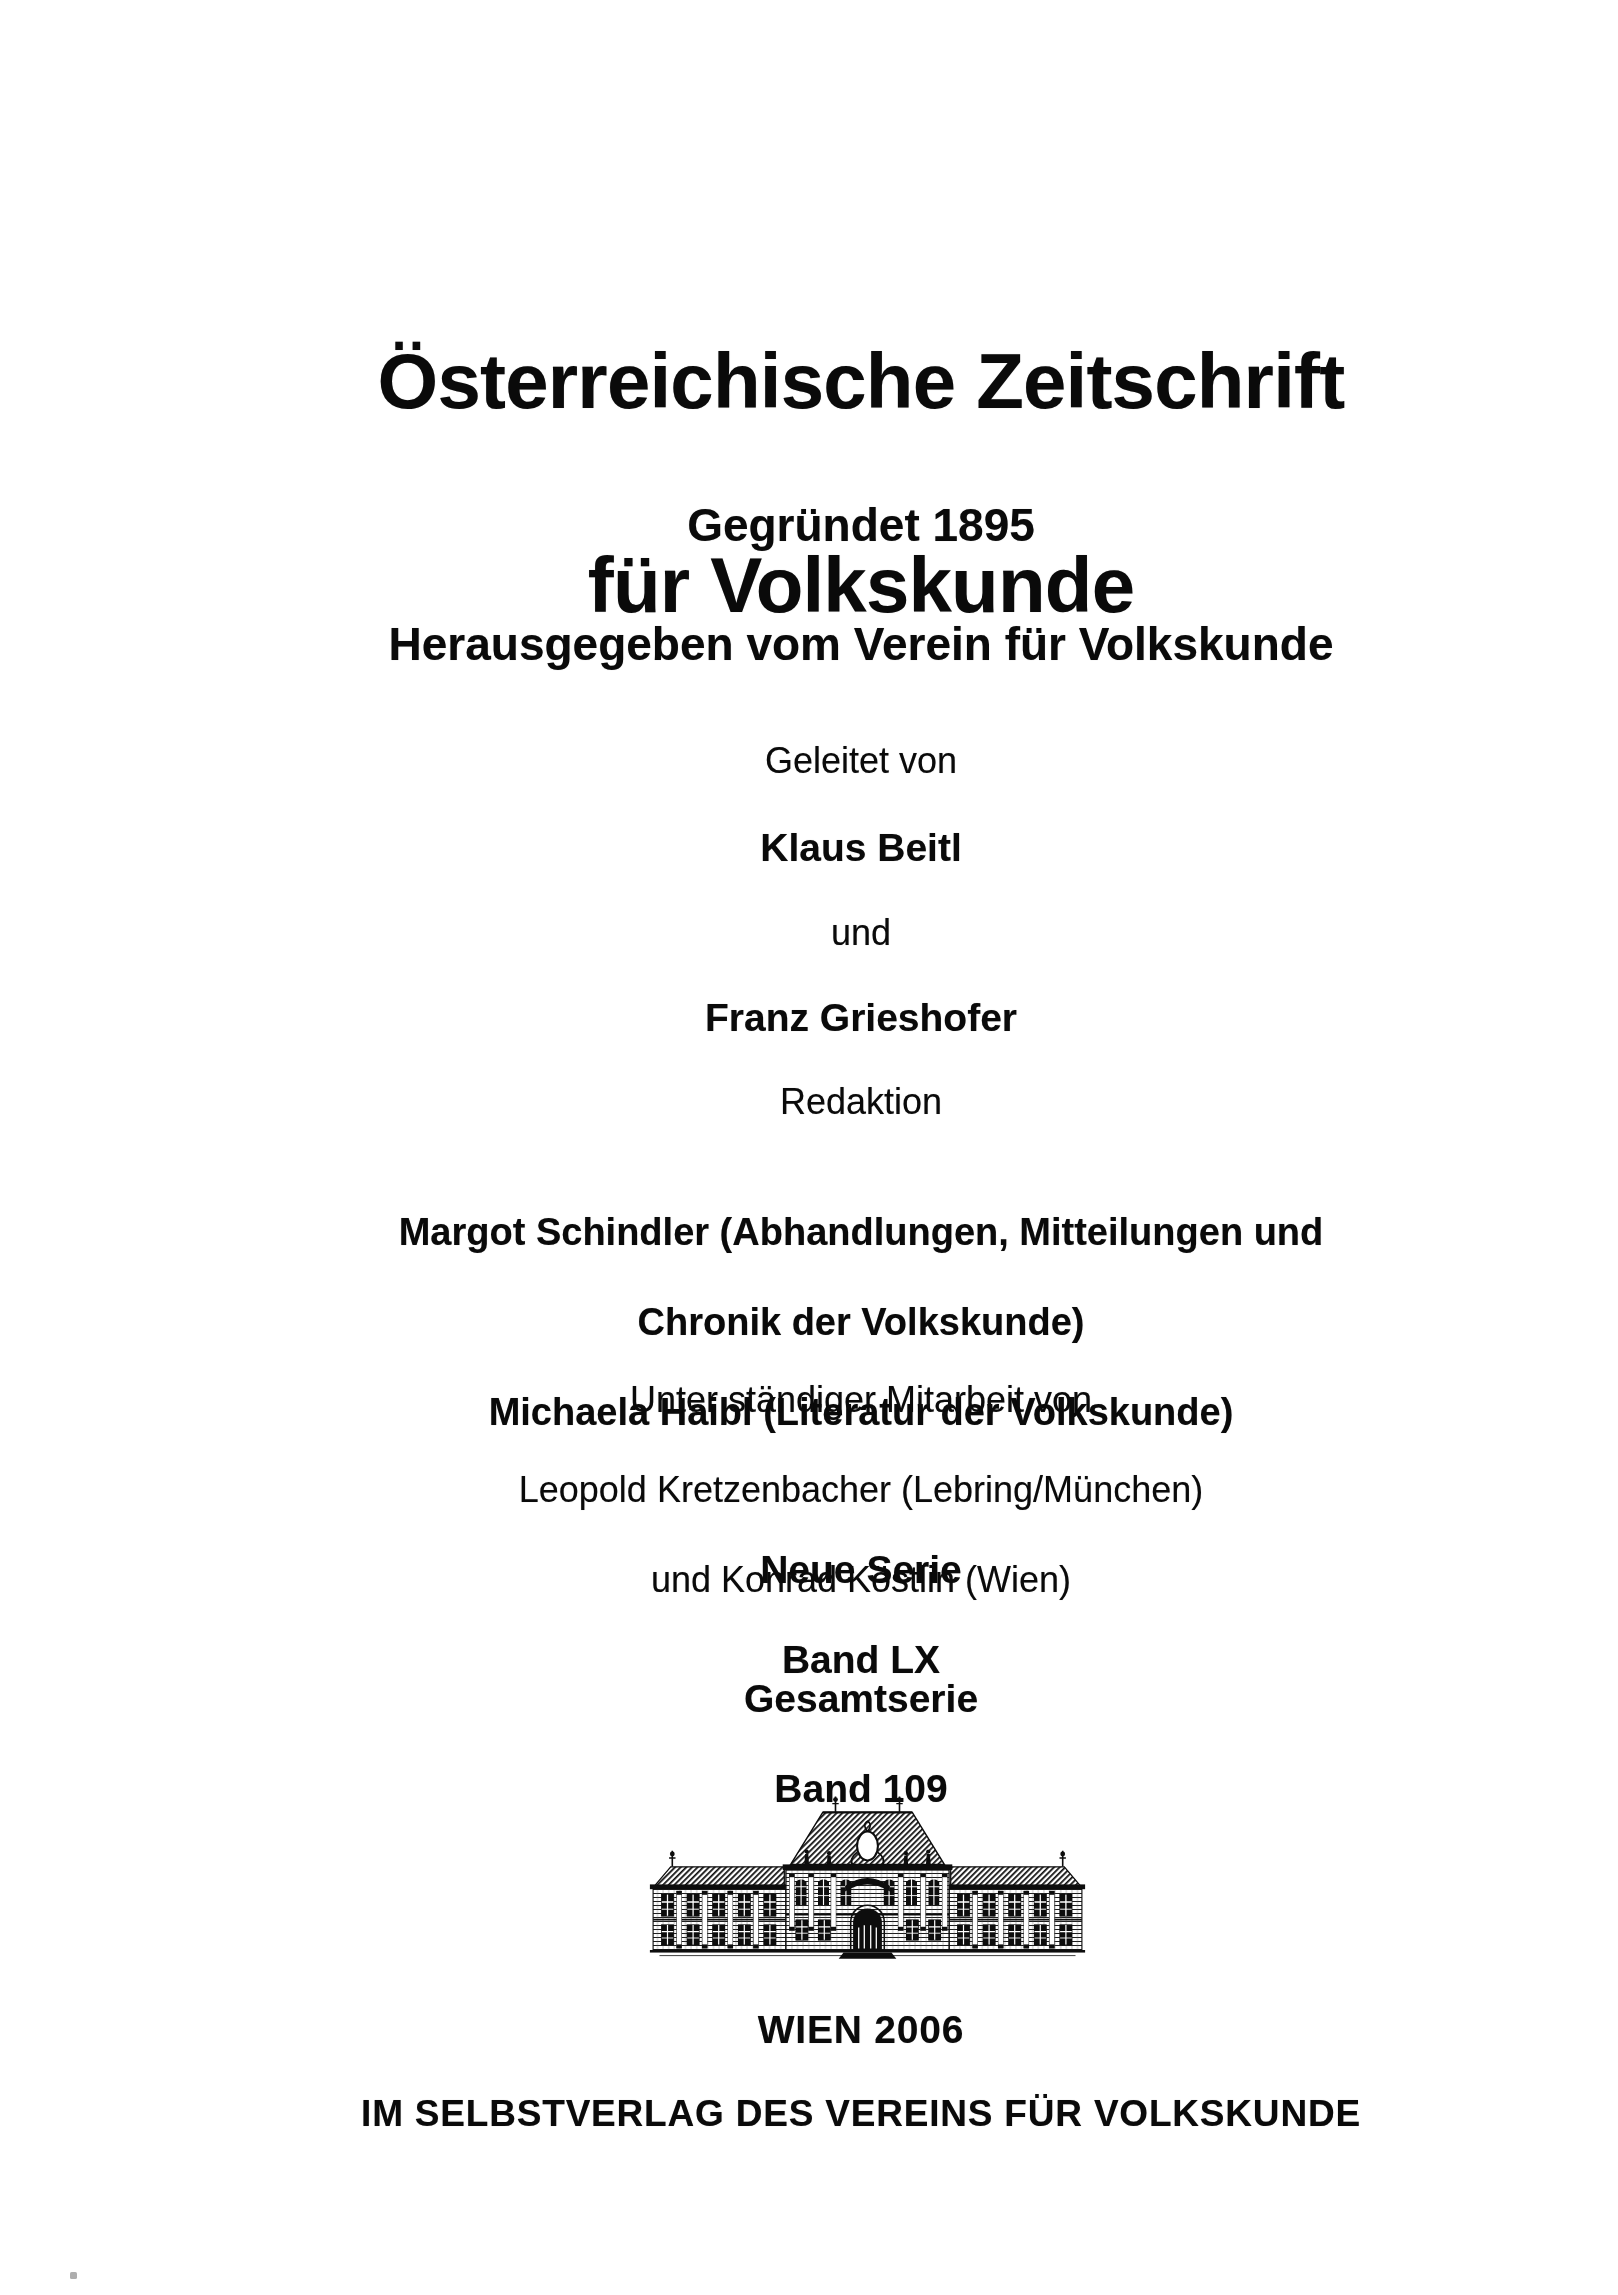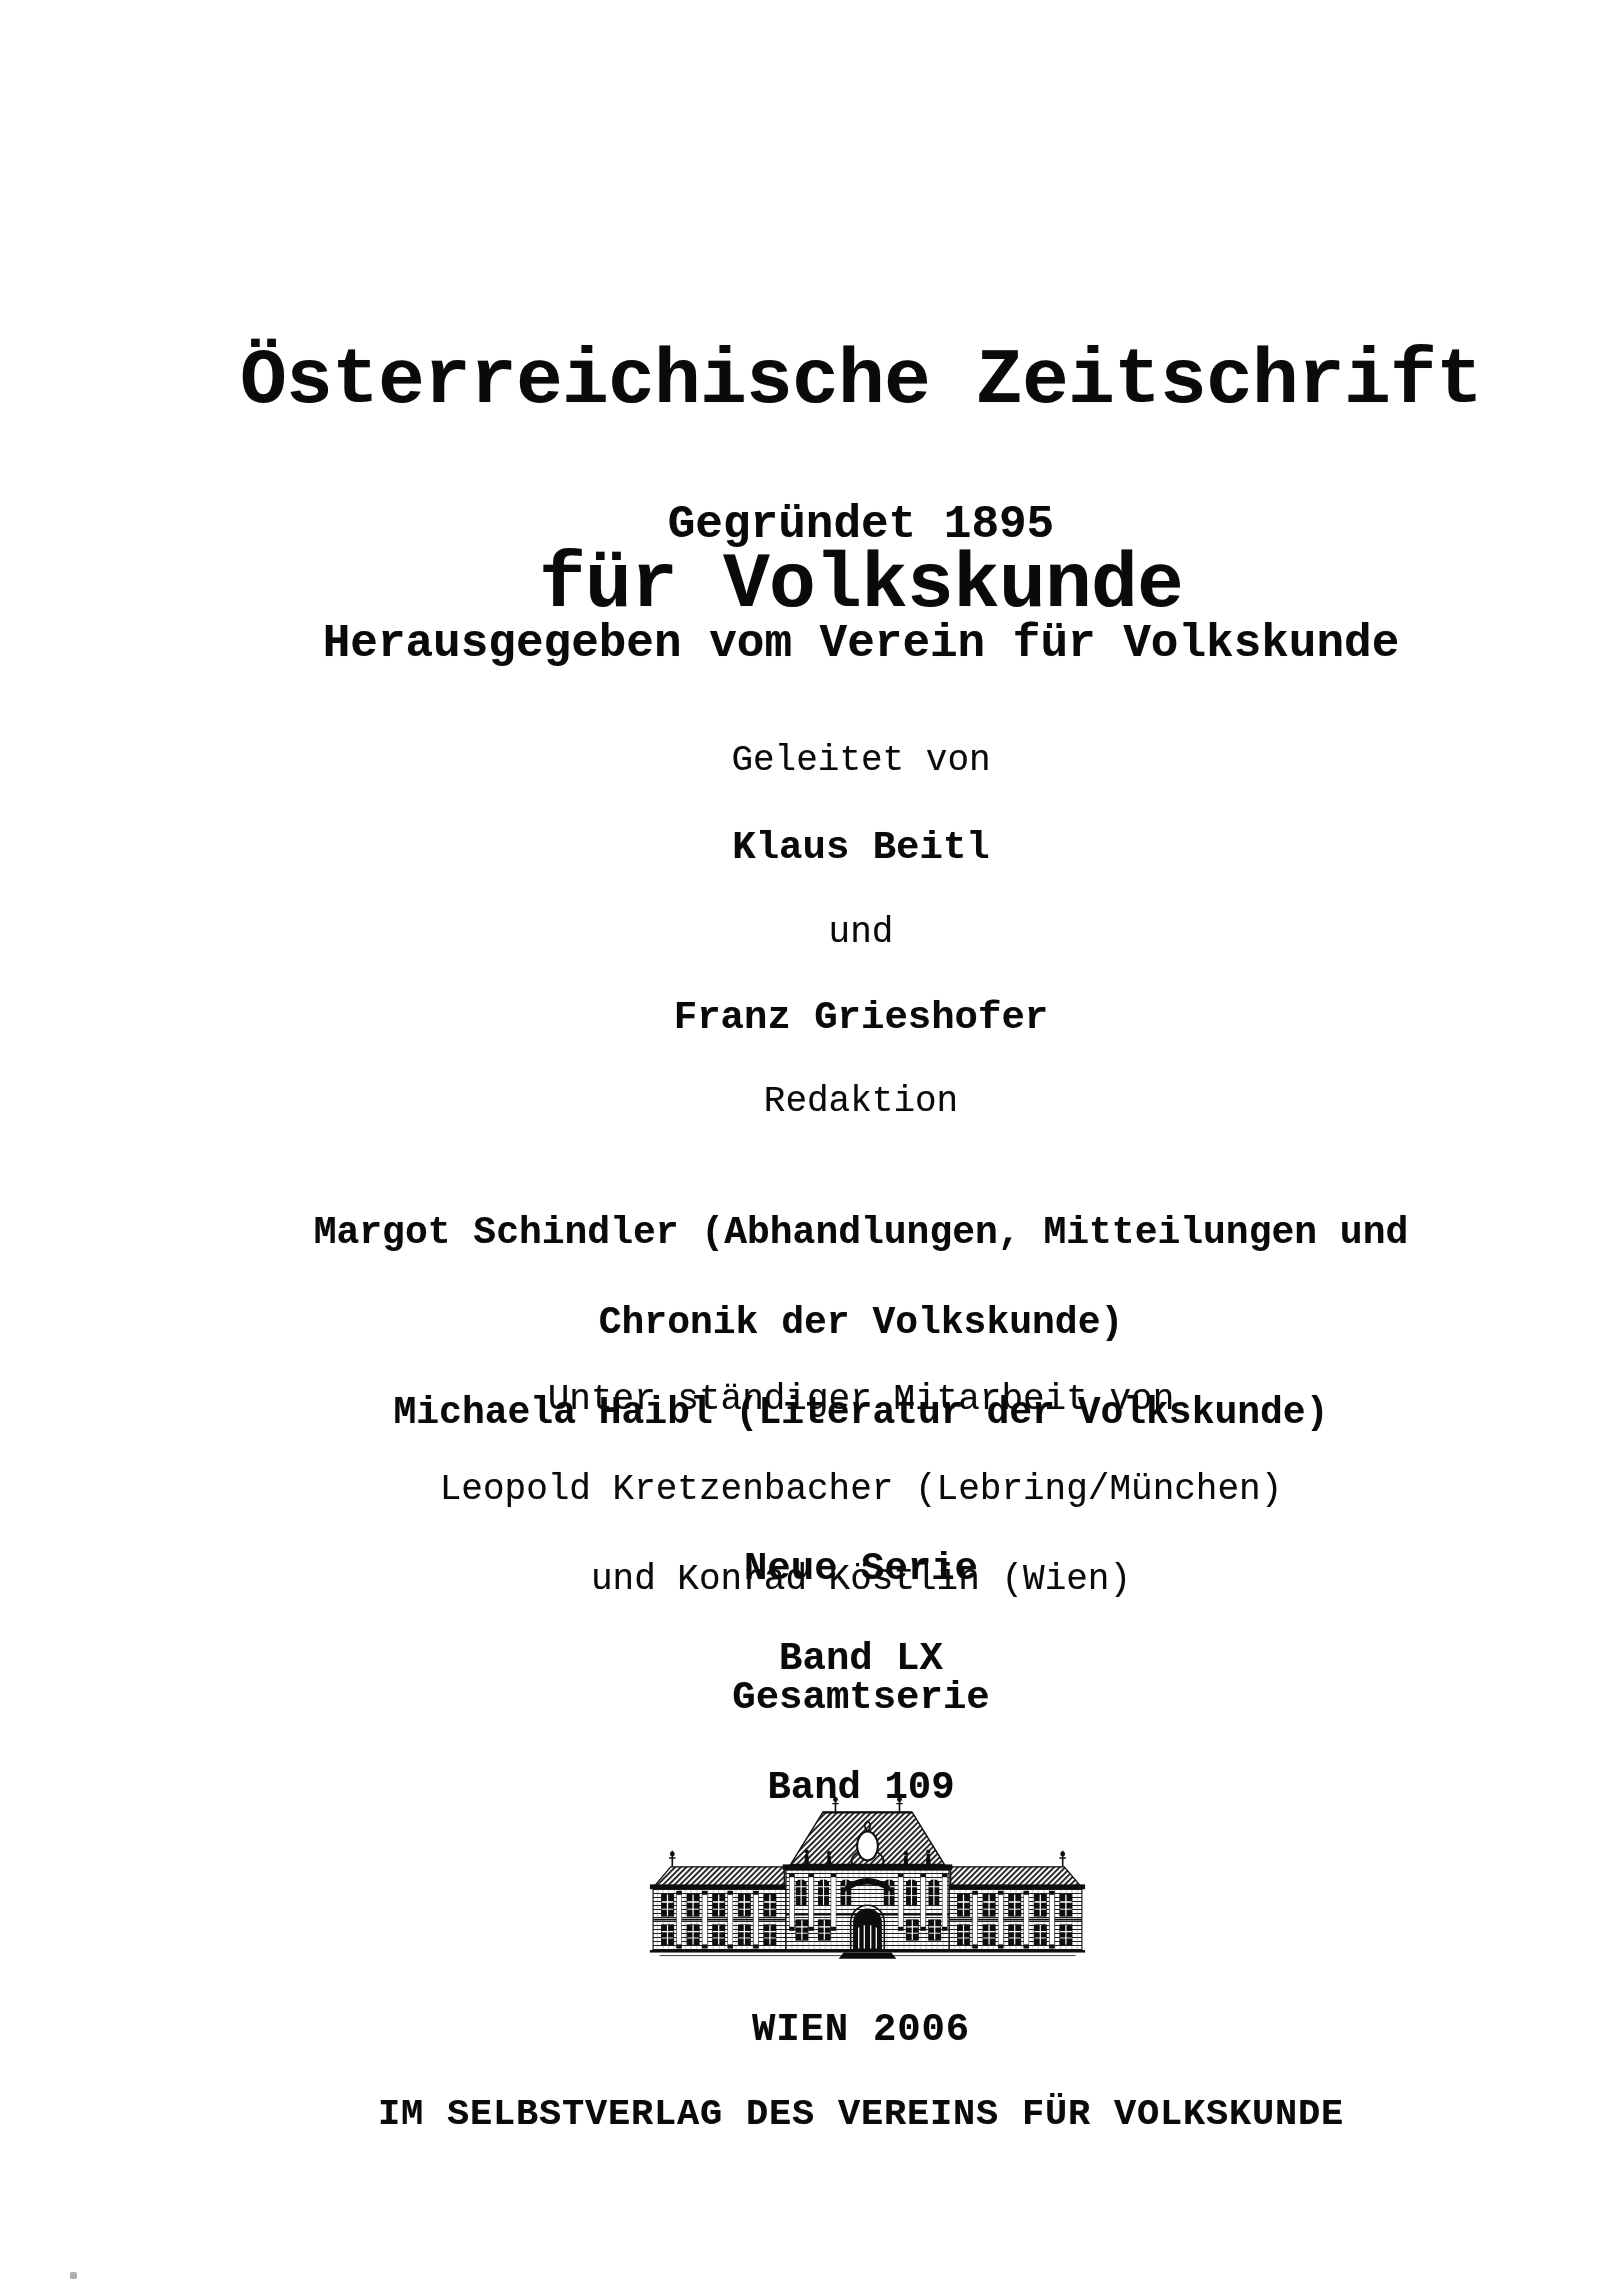--- a/index.html
+++ b/index.html
@@ -7,21 +7,21 @@
     margin: 0;
     padding: 0;
     background: #ffffff;
   }
   .page {
     position: relative;
     width: 1618px;
     height: 2295px;
     background: #ffffff;
     overflow: hidden;
-    font-family: Liberation Mono, monospace;
+    font-family: Liberation Sans, sans-serif;
     color: #0a0a0a;
   }
   
   .row {
     position: absolute;
     left: 52px;
     width: 1618px;
     text-align: center;
     white-space: pre-line;
     text-shadow: 0 0 0.8px rgba(10,10,10,0.35);

